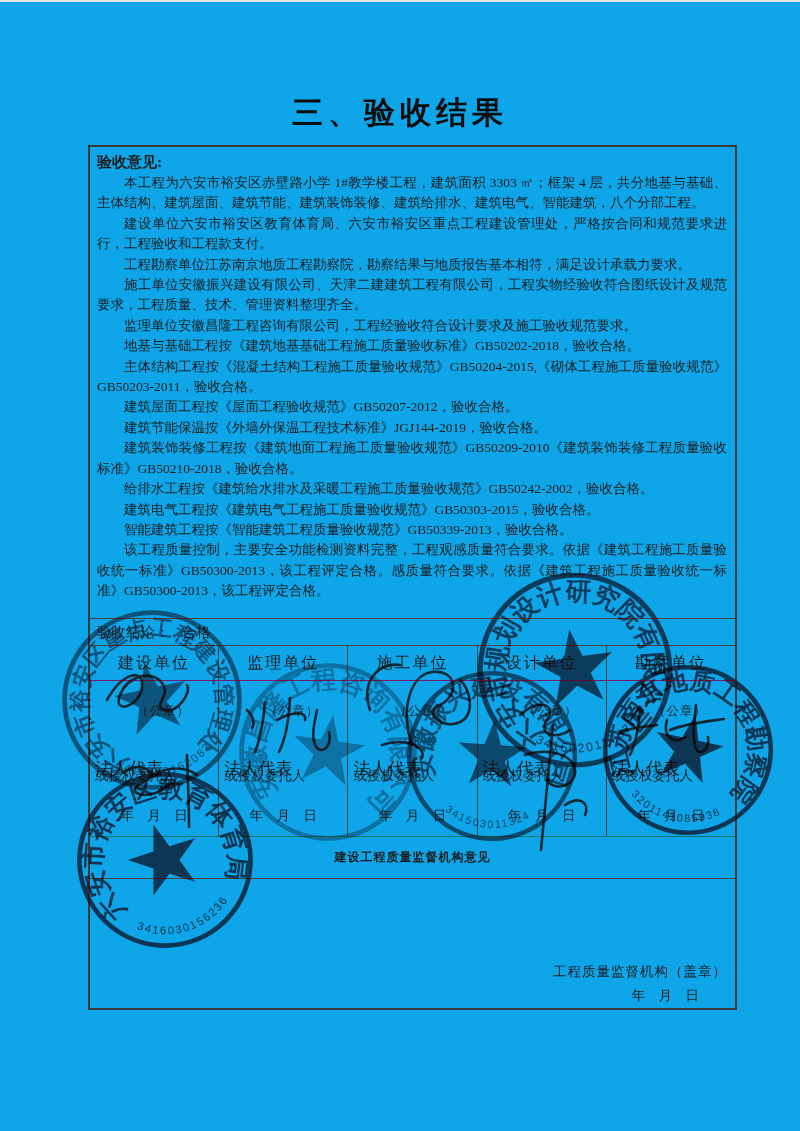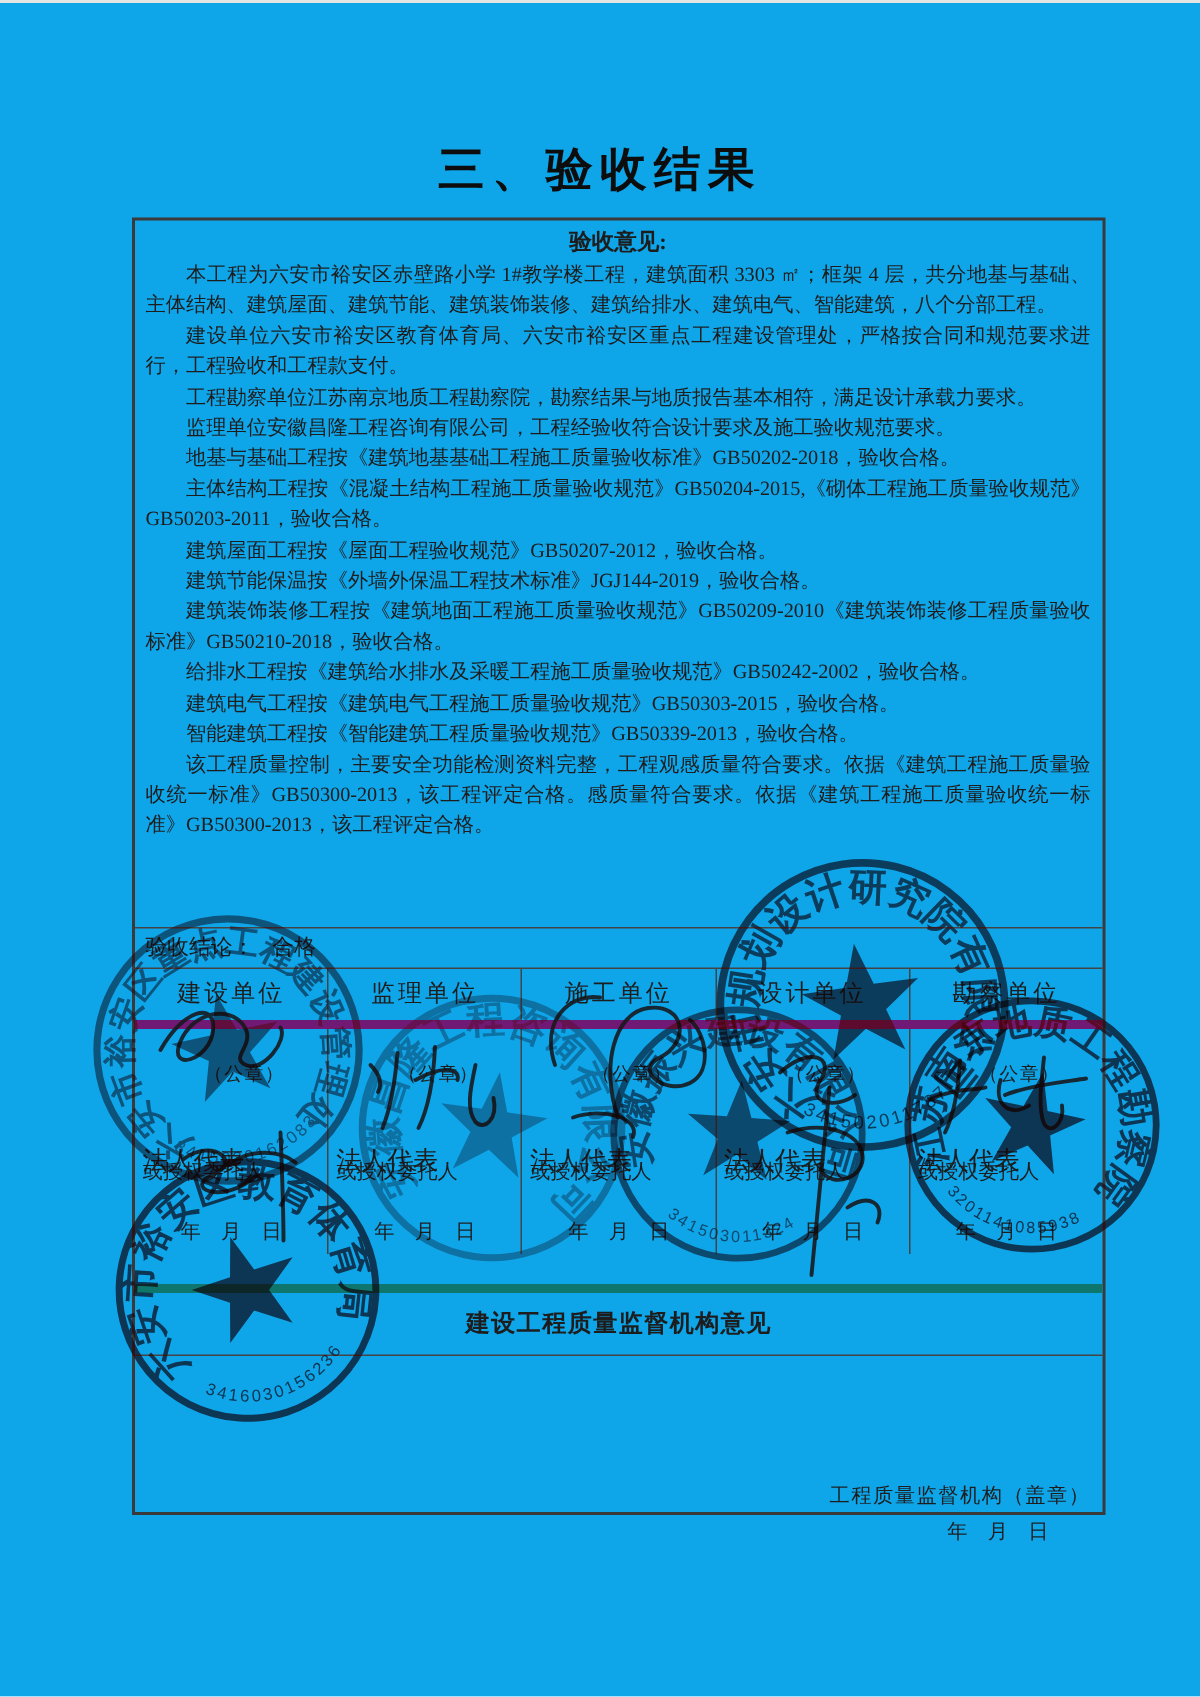--- a/index.html
+++ b/index.html
@@ -14,45 +14,44 @@
     position:absolute;left:0;top:92px;width:100%;margin:0;
     text-align:center;font-size:31px;font-weight:bold;letter-spacing:5px;
     font-family:"Liberation Sans","DejaVu Sans",sans-serif;color:#0d0d0d;
   }
   .box{
     position:absolute;left:88px;top:145px;width:649px;height:865px;
     border:2px solid #3a3a3a;box-sizing:border-box;
     display:flex;flex-direction:column;background:transparent;
   }
   .opinion{flex:0 0 471px;padding:5px 8px 0 7px;box-sizing:border-box;overflow:hidden;}
-  .opinion-label{font-weight:bold;font-size:15px;line-height:20px;margin-bottom:1px;text-align:center;}
+  .opinion-label{font-weight:bold;font-size:15px;line-height:20px;margin-bottom:1px;}
   .para{margin:0;text-indent:2em;text-align:justify;font-size:13.5px;line-height:20.4px;}
   .conclusion-row{
     flex:0 0 27px;border-top:1px solid #444;box-sizing:border-box;
     font-weight:normal;font-size:14.5px;line-height:26px;padding-left:7px;
   }
   .conclusion-row .val{margin-left:12px;}
   .sign-table{flex:0 0 190px;display:flex;flex-direction:column;border-top:1px solid #444;box-sizing:border-box;}
   .thead{flex:0 0 34px;display:flex;}
-  .tbody{flex:0 0 156px;display:flex;border-top:6px solid #701a75;box-sizing:border-box;}
+  .tbody{flex:0 0 156px;display:flex;border-top:1px solid #701a75;box-sizing:border-box;}
   .hcell{
     flex:1 1 0;border-right:1px solid #444;box-sizing:border-box;
     text-align:center;font-size:16px;letter-spacing:2px;line-height:33px;
   }
   .hcell:last-child,.bcell:last-child{border-right:none;}
   .bcell{flex:1 1 0;border-right:1px solid #444;box-sizing:border-box;position:relative;}
   .seal-hint{position:absolute;top:22px;left:0;width:100%;text-align:center;font-size:12.5px;letter-spacing:1px;padding-left:14%;box-sizing:border-box;}
   .rep1{position:absolute;top:76px;left:5px;font-size:17px;}
   .rep2{position:absolute;top:86px;left:5px;font-size:13.5px;}
   .cell-date{position:absolute;top:126px;left:0;width:100%;text-align:center;font-size:13.5px;white-space:pre;}
   .sup-heading{
-    flex:0 0 42px;border-top:6px solid #0f766e;box-sizing:border-box;
-    text-align:center;font-weight:bold;font-size:16px;line-height:41px;letter-spacing:1px;
+    flex:0 0 42px;border-top:1px solid #0f766e;box-sizing:border-box;
+    text-align:center;font-weight:bold;font-size:12px;line-height:41px;letter-spacing:1px;
     font-family:"Liberation Sans","DejaVu Sans",sans-serif;
-    margin-top:20px;
   }
   .sup-body{flex:1 1 auto;border-top:1px solid #444;box-sizing:border-box;position:relative;text-decoration:underline;}
   .sup-org{position:absolute;right:8px;top:84px;font-size:13.5px;letter-spacing:1px;}
   .sup-date{position:absolute;right:36px;top:108px;font-size:13.5px;white-space:pre;}
   .stamp{position:absolute;mix-blend-mode:multiply;pointer-events:none;}
   .stamp svg{display:block;}
   .sig{position:absolute;pointer-events:none;}
   .sig path{fill:none;stroke:#17171a;stroke-width:2.6;stroke-linecap:round;opacity:.88;}
 </style>
 </head>
@@ -64,20 +63,21 @@
   <h1 class="doc-title">三、验收结果</h1>
 
   <div class="box">
 
     <div class="opinion">
       <div class="opinion-label">验收意见:</div>
       <div id="opinion-paragraphs">
           <p class="para">本工程为六安市裕安区赤壁路小学 1#教学楼工程，建筑面积 3303 ㎡；框架 4 层，共分地基与基础、主体结构、建筑屋面、建筑节能、建筑装饰装修、建筑给排水、建筑电气、智能建筑，八个分部工程。</p>
           <p class="para">建设单位六安市裕安区教育体育局、六安市裕安区重点工程建设管理处，严格按合同和规范要求进行，工程验收和工程款支付。</p>
           <p class="para">工程勘察单位江苏南京地质工程勘察院，勘察结果与地质报告基本相符，满足设计承载力要求。</p>
+          <p class="para">施工单位安徽振兴建设有限公司、天津二建建筑工程有限公司，工程实物经验收符合图纸设计及规范要求，工程质量、技术、管理资料整理齐全。</p>
           <p class="para">监理单位安徽昌隆工程咨询有限公司，工程经验收符合设计要求及施工验收规范要求。</p>
           <p class="para">地基与基础工程按《建筑地基基础工程施工质量验收标准》GB50202-2018，验收合格。</p>
           <p class="para">主体结构工程按《混凝土结构工程施工质量验收规范》GB50204-2015,《砌体工程施工质量验收规范》GB50203-2011，验收合格。</p>
           <p class="para">建筑屋面工程按《屋面工程验收规范》GB50207-2012，验收合格。</p>
           <p class="para">建筑节能保温按《外墙外保温工程技术标准》JGJ144-2019，验收合格。</p>
           <p class="para">建筑装饰装修工程按《建筑地面工程施工质量验收规范》GB50209-2010《建筑装饰装修工程质量验收标准》GB50210-2018，验收合格。</p>
           <p class="para">给排水工程按《建筑给水排水及采暖工程施工质量验收规范》GB50242-2002，验收合格。</p>
           <p class="para">建筑电气工程按《建筑电气工程施工质量验收规范》GB50303-2015，验收合格。</p>
           <p class="para">智能建筑工程按《智能建筑工程质量验收规范》GB50339-2013，验收合格。</p>
           <p class="para">该工程质量控制，主要安全功能检测资料完整，工程观感质量符合要求。依据《建筑工程施工质量验收统一标准》GB50300-2013，该工程评定合格。感质量符合要求。依据《建筑工程施工质量验收统一标准》GB50300-2013，该工程评定合格。</p>

